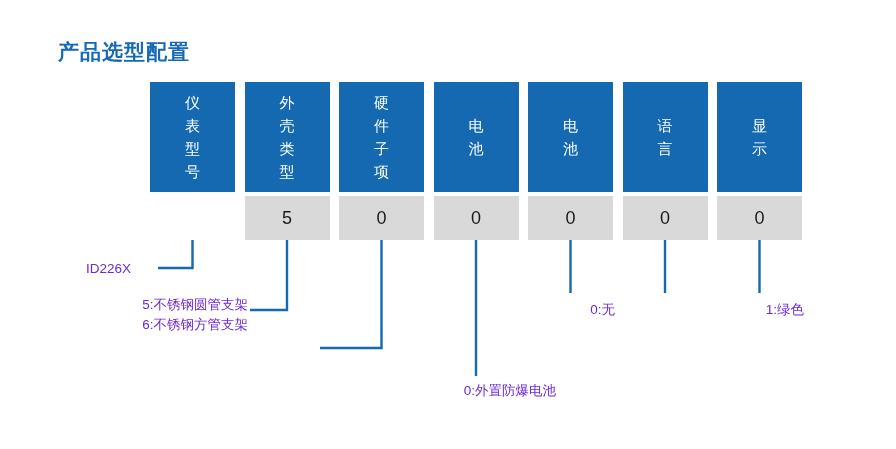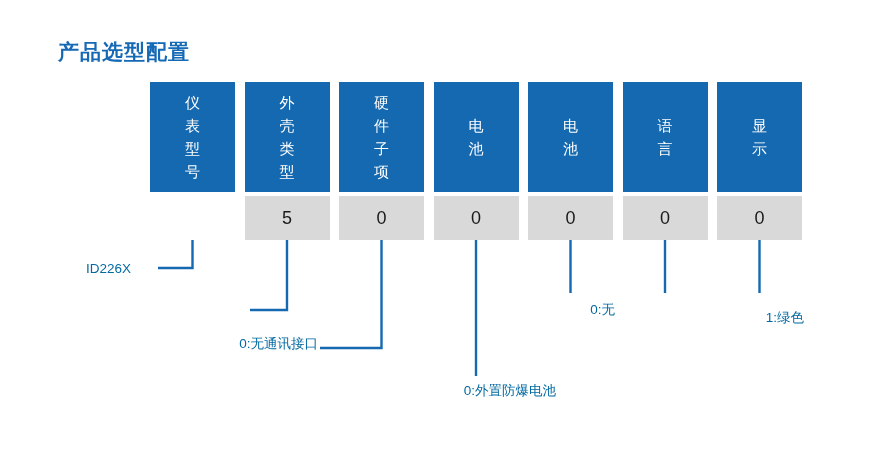--- a/index.html
+++ b/index.html
@@ -48,21 +48,21 @@
     align-items:center;
     justify-content:center;
     box-sizing:border-box;
   }
 
   svg.leaders{position:absolute;left:0;top:0;width:896px;height:449px;pointer-events:none;}
 
   .note{
     position:absolute;
     font-size:13.5px;
-    color:#0369a1;
+    color:#6d28d9;
     white-space:nowrap;
     line-height:1.45;
   }
   .note.right{text-align:right;}
   .note.center{text-align:right;}
 </style>
 </head>
 <body>
 
 <div id="stage">
@@ -137,25 +137,28 @@
       <path d="M381.5 240 L381.5 348 L320 348"></path>
       <path d="M476 240 L476 376"></path>
       <path d="M570.5 240 L570.5 293"></path>
       <path d="M665 240 L665 293"></path>
       <path d="M759.5 240 L759.5 293"></path>
     </g>
   </svg>
 
   <div class="note" style="left:86px;top:259px;">ID226X</div>
 
+  <div class="note right" style="left:0px;top:295px;width:248px;">
+    <div>5:不锈钢圆管支架</div>
+    <div>6:不锈钢方管支架</div>
+  </div>
 
   <div class="note right" style="left:60px;top:334px;width:258px;">
-    <div>0:无通讯接口</div>
   </div>
 
   <div class="note center" style="left:396px;top:381px;width:160px;">0:外置防爆电池</div>
 
   <div class="note center" style="left:527px;top:300px;width:88px;">0:无</div>
 
 
-  <div class="note center" style="left:716px;top:300px;width:88px;margin-top:8px;">1:绿色</div>
+  <div class="note center" style="left:716px;top:300px;width:88px;">1:绿色</div>
 
 </div>
 
 </body></html>

